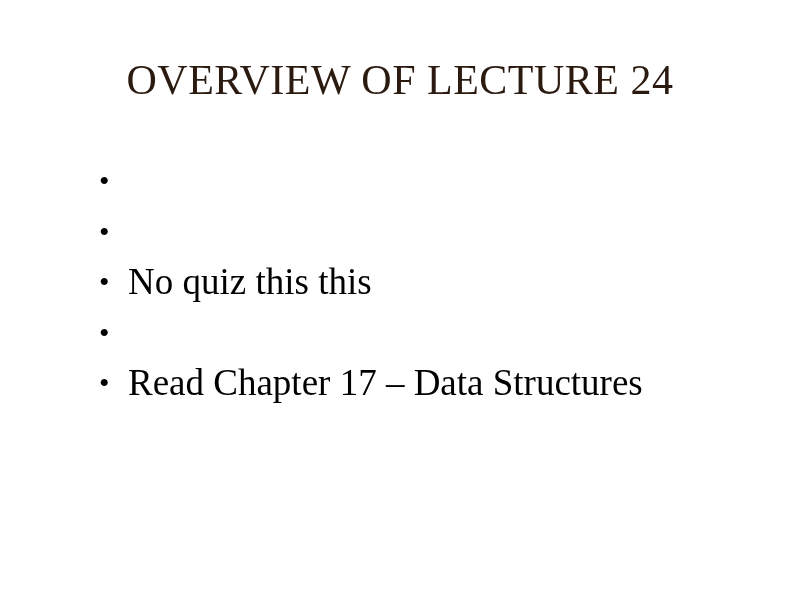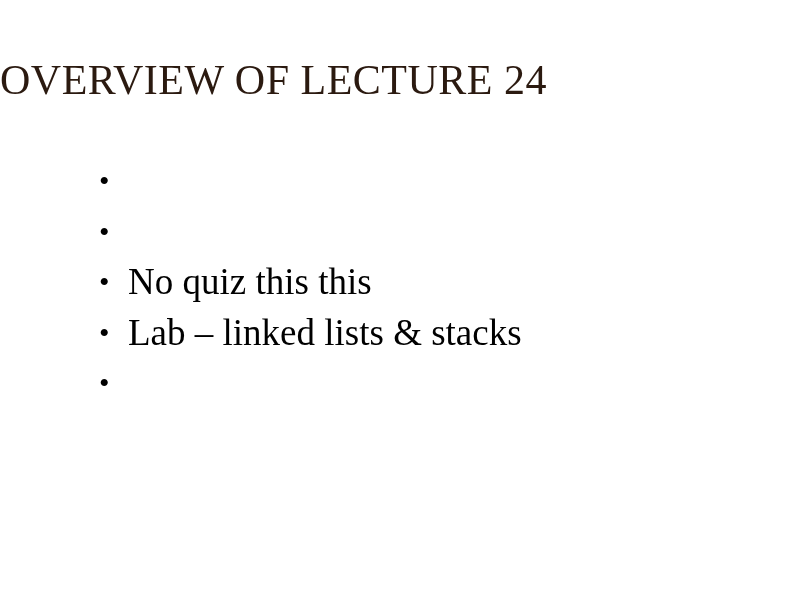--- a/index.html
+++ b/index.html
@@ -18,21 +18,21 @@
     position: relative;
     width: 800px;
     height: 600px;
     background: #ffffff;
   }
   .slide-title {
     position: absolute;
     left: 0;
     top: 55px;
     width: 800px;
-    text-align: left;
+    text-align: center;
     color: #2b1a10;
     font-family: "Liberation Serif", "DejaVu Serif", serif;
     font-size: 42px;
     line-height: 50px;
     letter-spacing: 0.5px;
     white-space: nowrap;
   }
   .bullet-list {
     position: absolute;
     left: 96px;
@@ -83,22 +83,22 @@
       <span class="bullet-marker">•</span>
     </li>
 
     <li class="bullet-item">
       <span class="bullet-marker">•</span>
       <span class="bullet-text">No quiz this this</span>
     </li>
 
     <li class="bullet-item">
       <span class="bullet-marker">•</span>
-      <span class="bullet-text">Lab – linked lists &amp; stacks</span>
     </li>
 
     <li class="bullet-item">
       <span class="bullet-marker">•</span>
+      <span class="bullet-text">Read Chapter 17 – Data Structures</span>
     </li>
 
   </ul>
 
 </div>
 
 </body></html>

